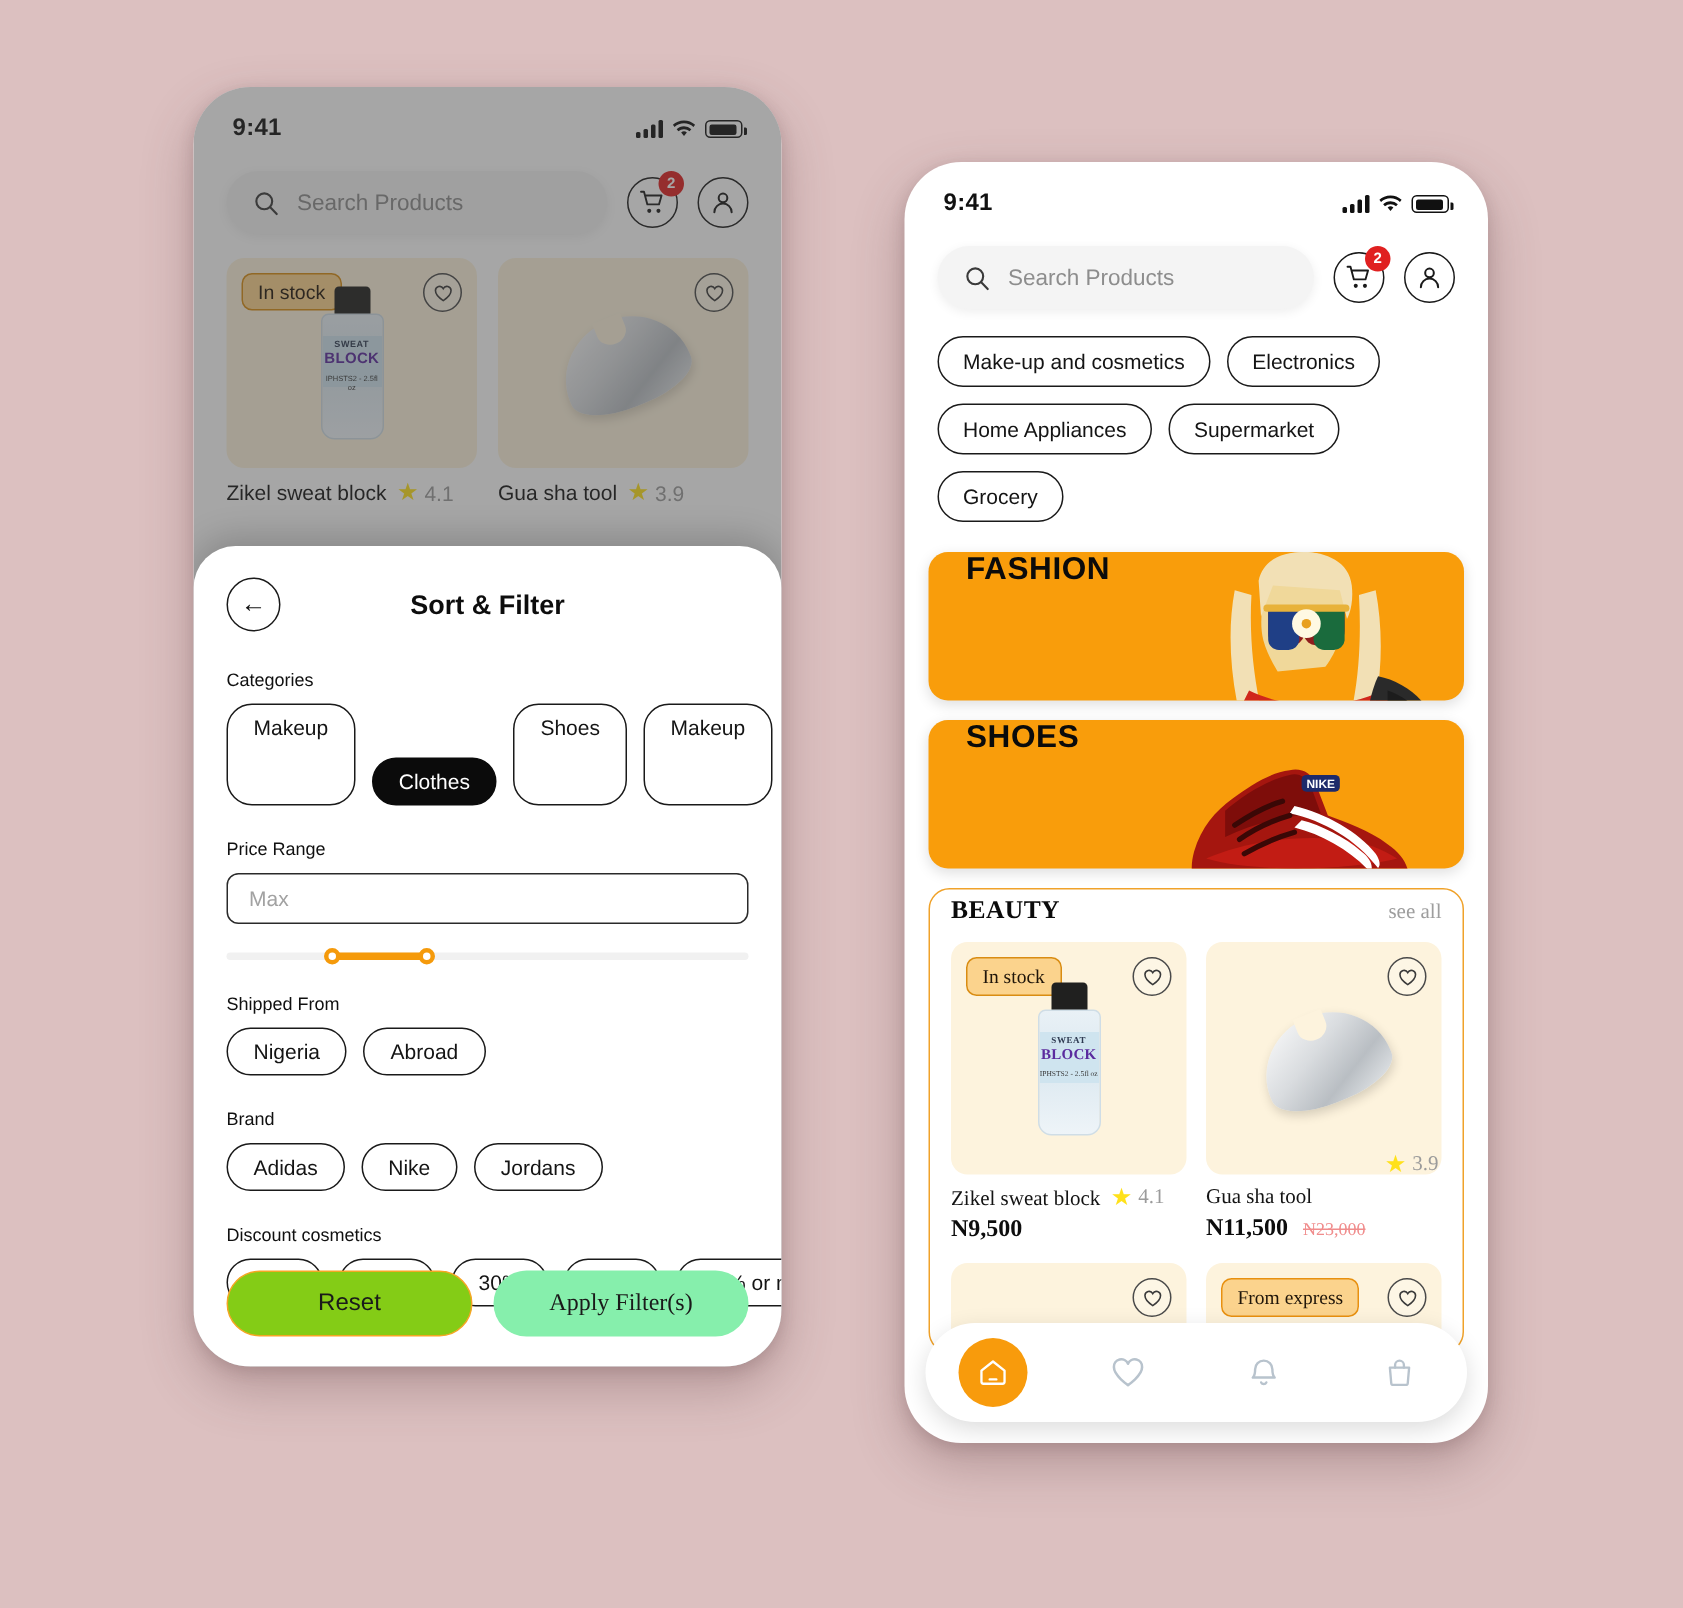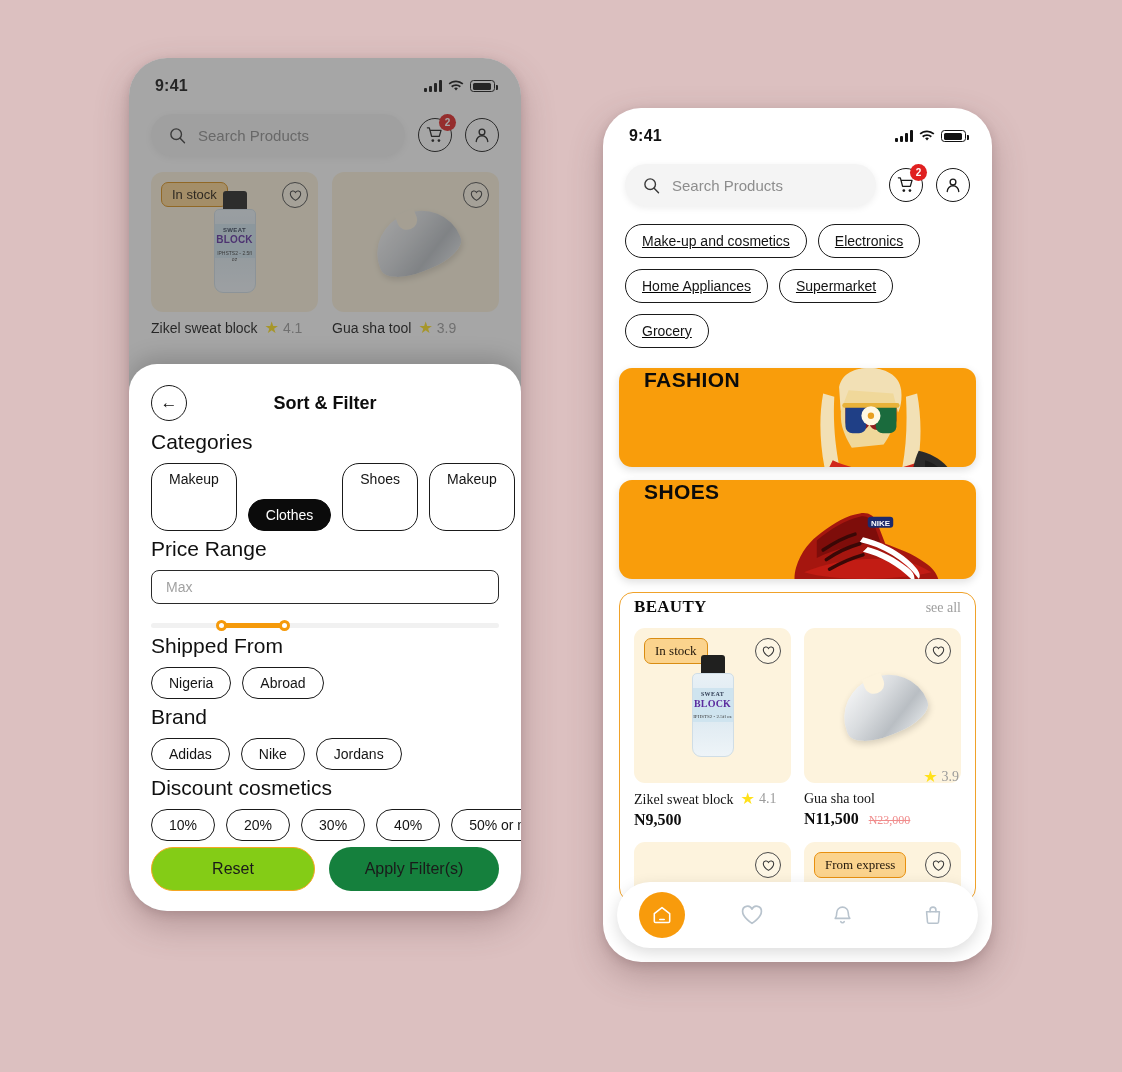--- a/index.html
+++ b/index.html
@@ -104,21 +104,21 @@
   }
   .sheet-head { display: flex; align-items: center; position: relative; height: 42px; }
   .back-btn {
     width: 36px; height: 36px; border-radius: 50%; border: 1.5px solid #1a1a1a;
     display: flex; align-items: center; justify-content: center; font-size: 17px; color:#111;
   }
   .sheet-title {
     position: absolute; left: 0; right: 0; text-align: center;
     font-size: 18px; font-weight: 700; color: #0d0d0d;
   }
-  .sec-title { font-size: 21px; color: #101010; margin: 6px 0 9px 0; }
+  .sec-title { font-size: 12px; color: #101010; margin: 22px 0 9px 0; }
   .chips { display: flex; gap: 11px; flex-wrap: nowrap; }
   .chip {
     border: 1.4px solid #1a1a1a; border-radius: 17px; padding: 7px 17px;
     font-size: 14px; color: #141414; white-space: nowrap; background: #fff;
   }
   .chip.sel { background: #0b0b0b; color: #fff; border-color: #0b0b0b; margin-top: 36px; }
   .price-inputs { display: flex; gap: 18px; margin-top: 4px; align-items: center; }
   .pinput {
     flex: 1; height: 34px; border: 1.3px solid #2a2a2a; border-radius: 8px;
     display: flex; align-items: center; padding: 0 14px; font-size: 14px; color: #a2a2a2;
@@ -134,26 +134,26 @@
   .footer-btns {
     position: absolute; left: 22px; right: 22px; bottom: 20px;
     display: flex; gap: 14px; align-items: center;
   }
   .btn-reset {
     flex: 1; height: 44px; border-radius: 22px; border: 1.4px solid #f5a623;
     background: #84cc16; color: #1a1a1a; font-size: 16px;
     display: flex; align-items: center; justify-content: center;
   }
   .btn-apply {
-    flex: 1.05; height: 44px; border-radius: 22px; background: #15803d; border: none;
-    color: #1a1a1a; font-size: 16px; display: flex; align-items: center; justify-content: center;
-  }
-
-  
-  .cat-chips { display: flex; flex-wrap: wrap; gap: 11px; padding: 18px 22px 0 22px; text-decoration: underline; }
+    flex: 1.05; height: 44px; border-radius: 22px; background: #86efac; border: none;
+    color: #1a1a1a; font-size: 16px; display: flex; align-items: center; justify-content: center; font-family: Liberation Serif, serif;
+  }
+
+  
+  .cat-chips { display: flex; flex-wrap: wrap; gap: 11px; padding: 18px 22px 0 22px; }
   .cat-chip {
     border: 1.4px solid #1a1a1a; border-radius: 18px; padding: 8px 16px;
     font-size: 14px; color: #141414; white-space: nowrap;
   }
   .banner {
     margin: 0 16px 13px 16px; height: 99px; border-radius: 13px; background: #f99d0b;
     position: relative; overflow: hidden; display: flex; align-items: flex-start;
     box-shadow: 0 3px 9px rgba(0,0,0,.13);
   }
   .banner .btxt { font-size: 21px; font-weight: 700; color: #0b0b0b; padding-left: 25px;

